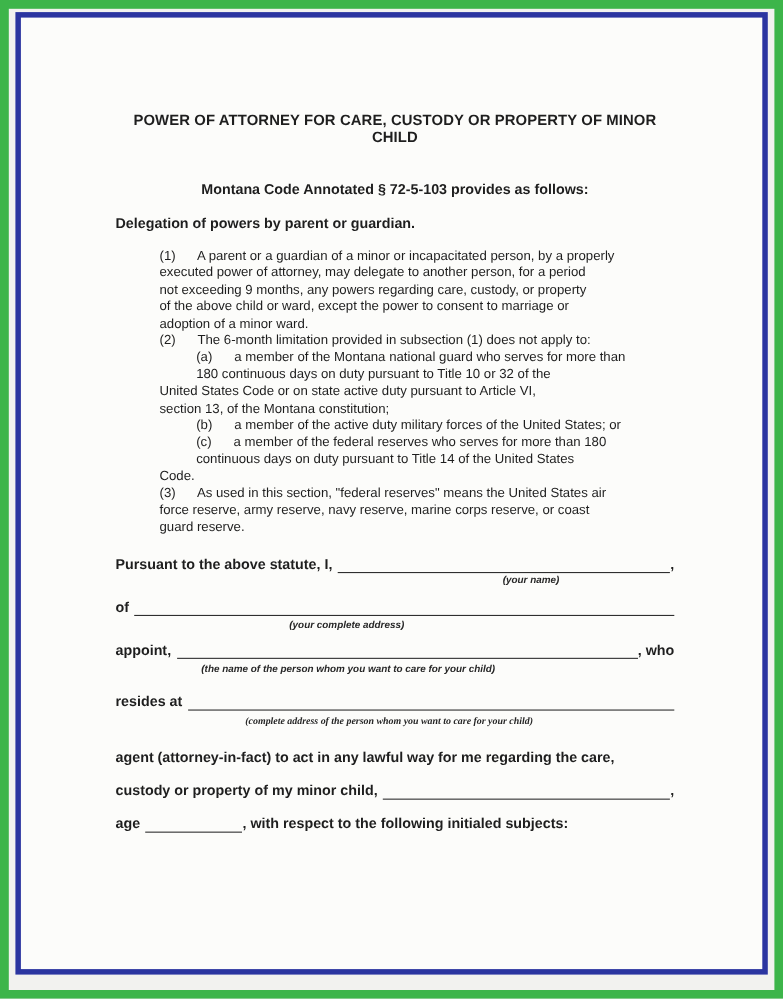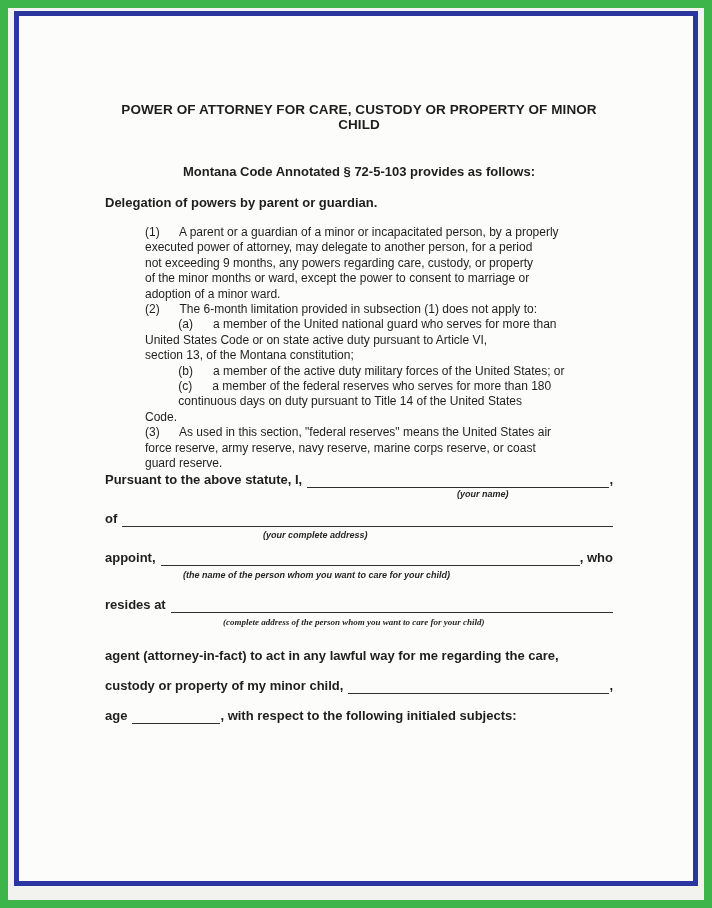--- a/index.html
+++ b/index.html
@@ -48,20 +48,21 @@
   }
   .statute{
     margin:15px 0 0 40px;
     font-size:12px;
     line-height:15.4px;
   }
   .statute-line{
     white-space:pre-wrap;
   }
   .form{
+    margin-top:18px;
   }
   .form-row{
     display:flex;
     align-items:flex-end;
     font-size:13px;
     font-weight:bold;
     line-height:16px;
     min-height:16px;
   }
   .form-row .lbl{white-space:pre;}
@@ -100,24 +101,25 @@
       <h1 class="page-title">POWER OF ATTORNEY FOR CARE, CUSTODY OR PROPERTY OF MINOR CHILD</h1>
 
       <p class="intro">Montana Code Annotated § 72-5-103 provides as follows:</p>
 
       <p class="heading">Delegation of powers by parent or guardian.</p>
 
       <div class="statute">
         <div class="statute-line">(1)      A parent or a guardian of a minor or incapacitated person, by a properly</div>
         <div class="statute-line">executed power of attorney, may delegate to another person, for a period</div>
         <div class="statute-line">not exceeding 9 months, any powers regarding care, custody, or property</div>
-        <div class="statute-line">of the minor months or ward, except the power to consent to marriage or</div>
+        <div class="statute-line">of the above child or ward, except the power to consent to marriage or</div>
         <div class="statute-line">adoption of a minor ward.</div>
         <div class="statute-line">(2)      The 6-month limitation provided in subsection (1) does not apply to:</div>
-        <div class="statute-line">          (a)      a member of the United national guard who serves for more than</div>
+        <div class="statute-line">          (a)      a member of the Montana national guard who serves for more than</div>
+        <div class="statute-line">          180 continuous days on duty pursuant to Title 10 or 32 of the</div>
         <div class="statute-line">United States Code or on state active duty pursuant to Article VI,</div>
         <div class="statute-line">section 13, of the Montana constitution;</div>
         <div class="statute-line">          (b)      a member of the active duty military forces of the United States; or</div>
         <div class="statute-line">          (c)      a member of the federal reserves who serves for more than 180</div>
         <div class="statute-line">          continuous days on duty pursuant to Title 14 of the United States</div>
         <div class="statute-line">Code.</div>
         <div class="statute-line">(3)      As used in this section, "federal reserves" means the United States air</div>
         <div class="statute-line">force reserve, army reserve, navy reserve, marine corps reserve, or coast</div>
         <div class="statute-line">guard reserve.</div>
       </div>

